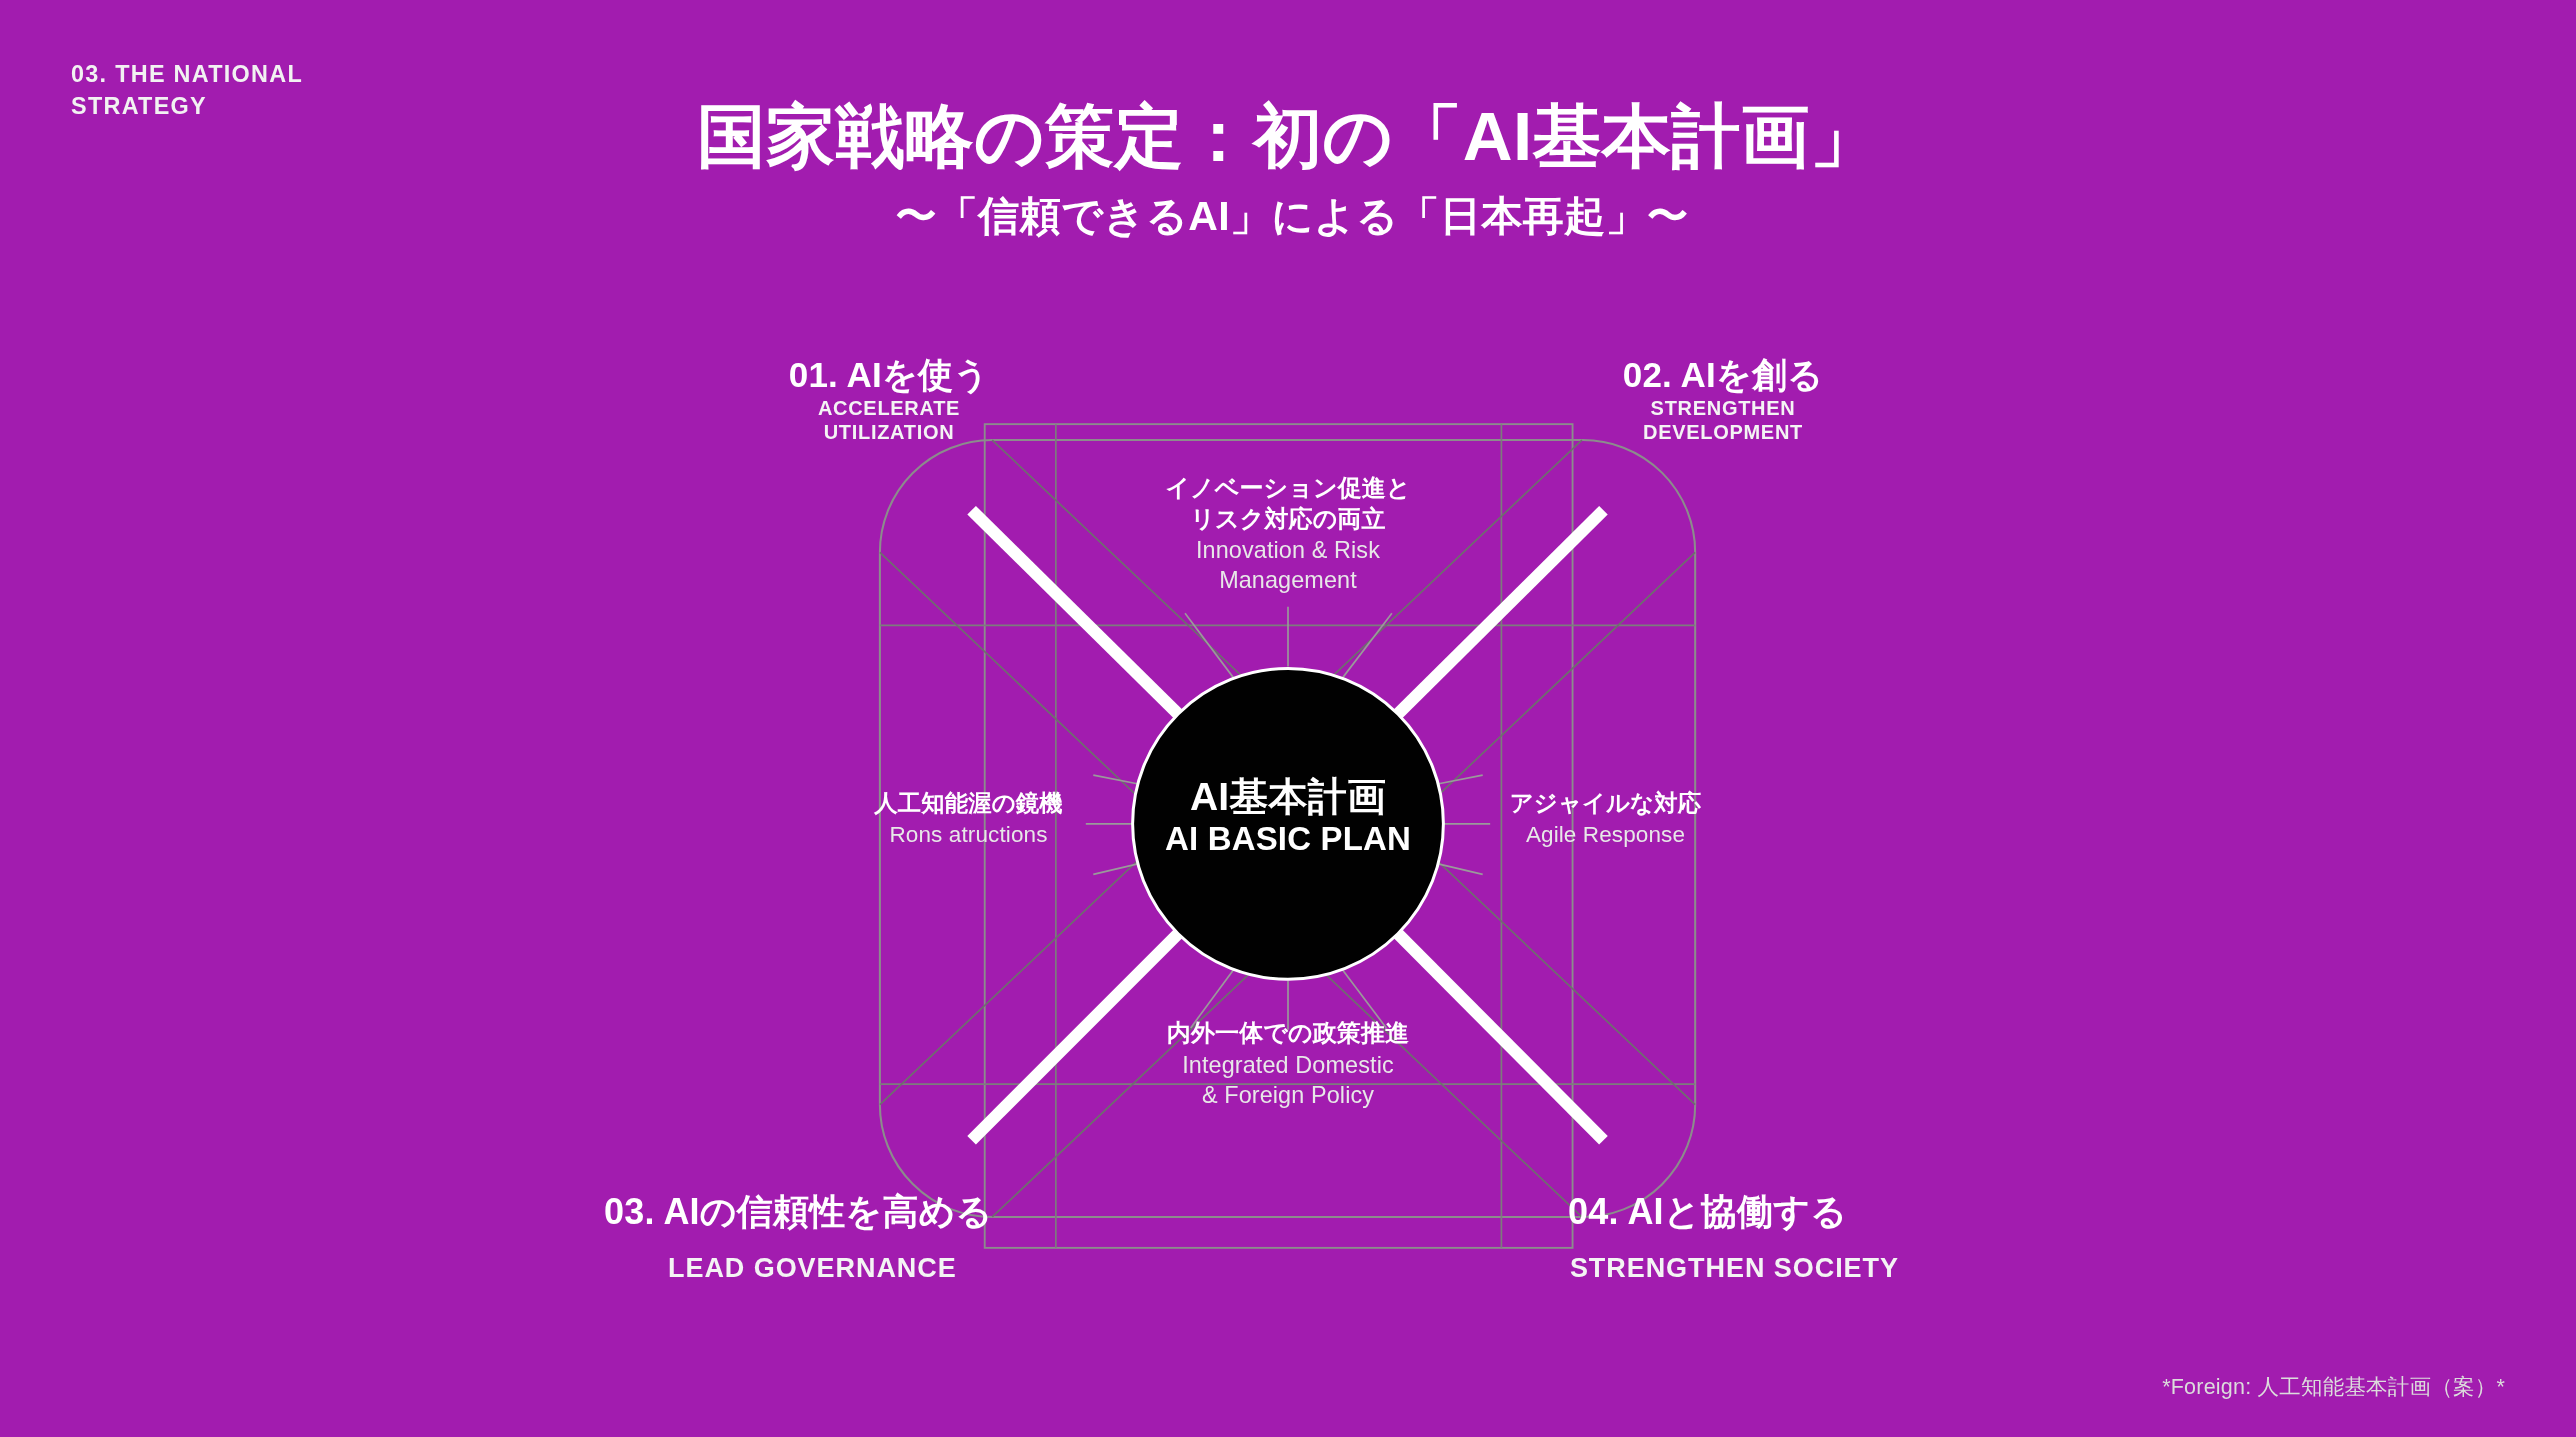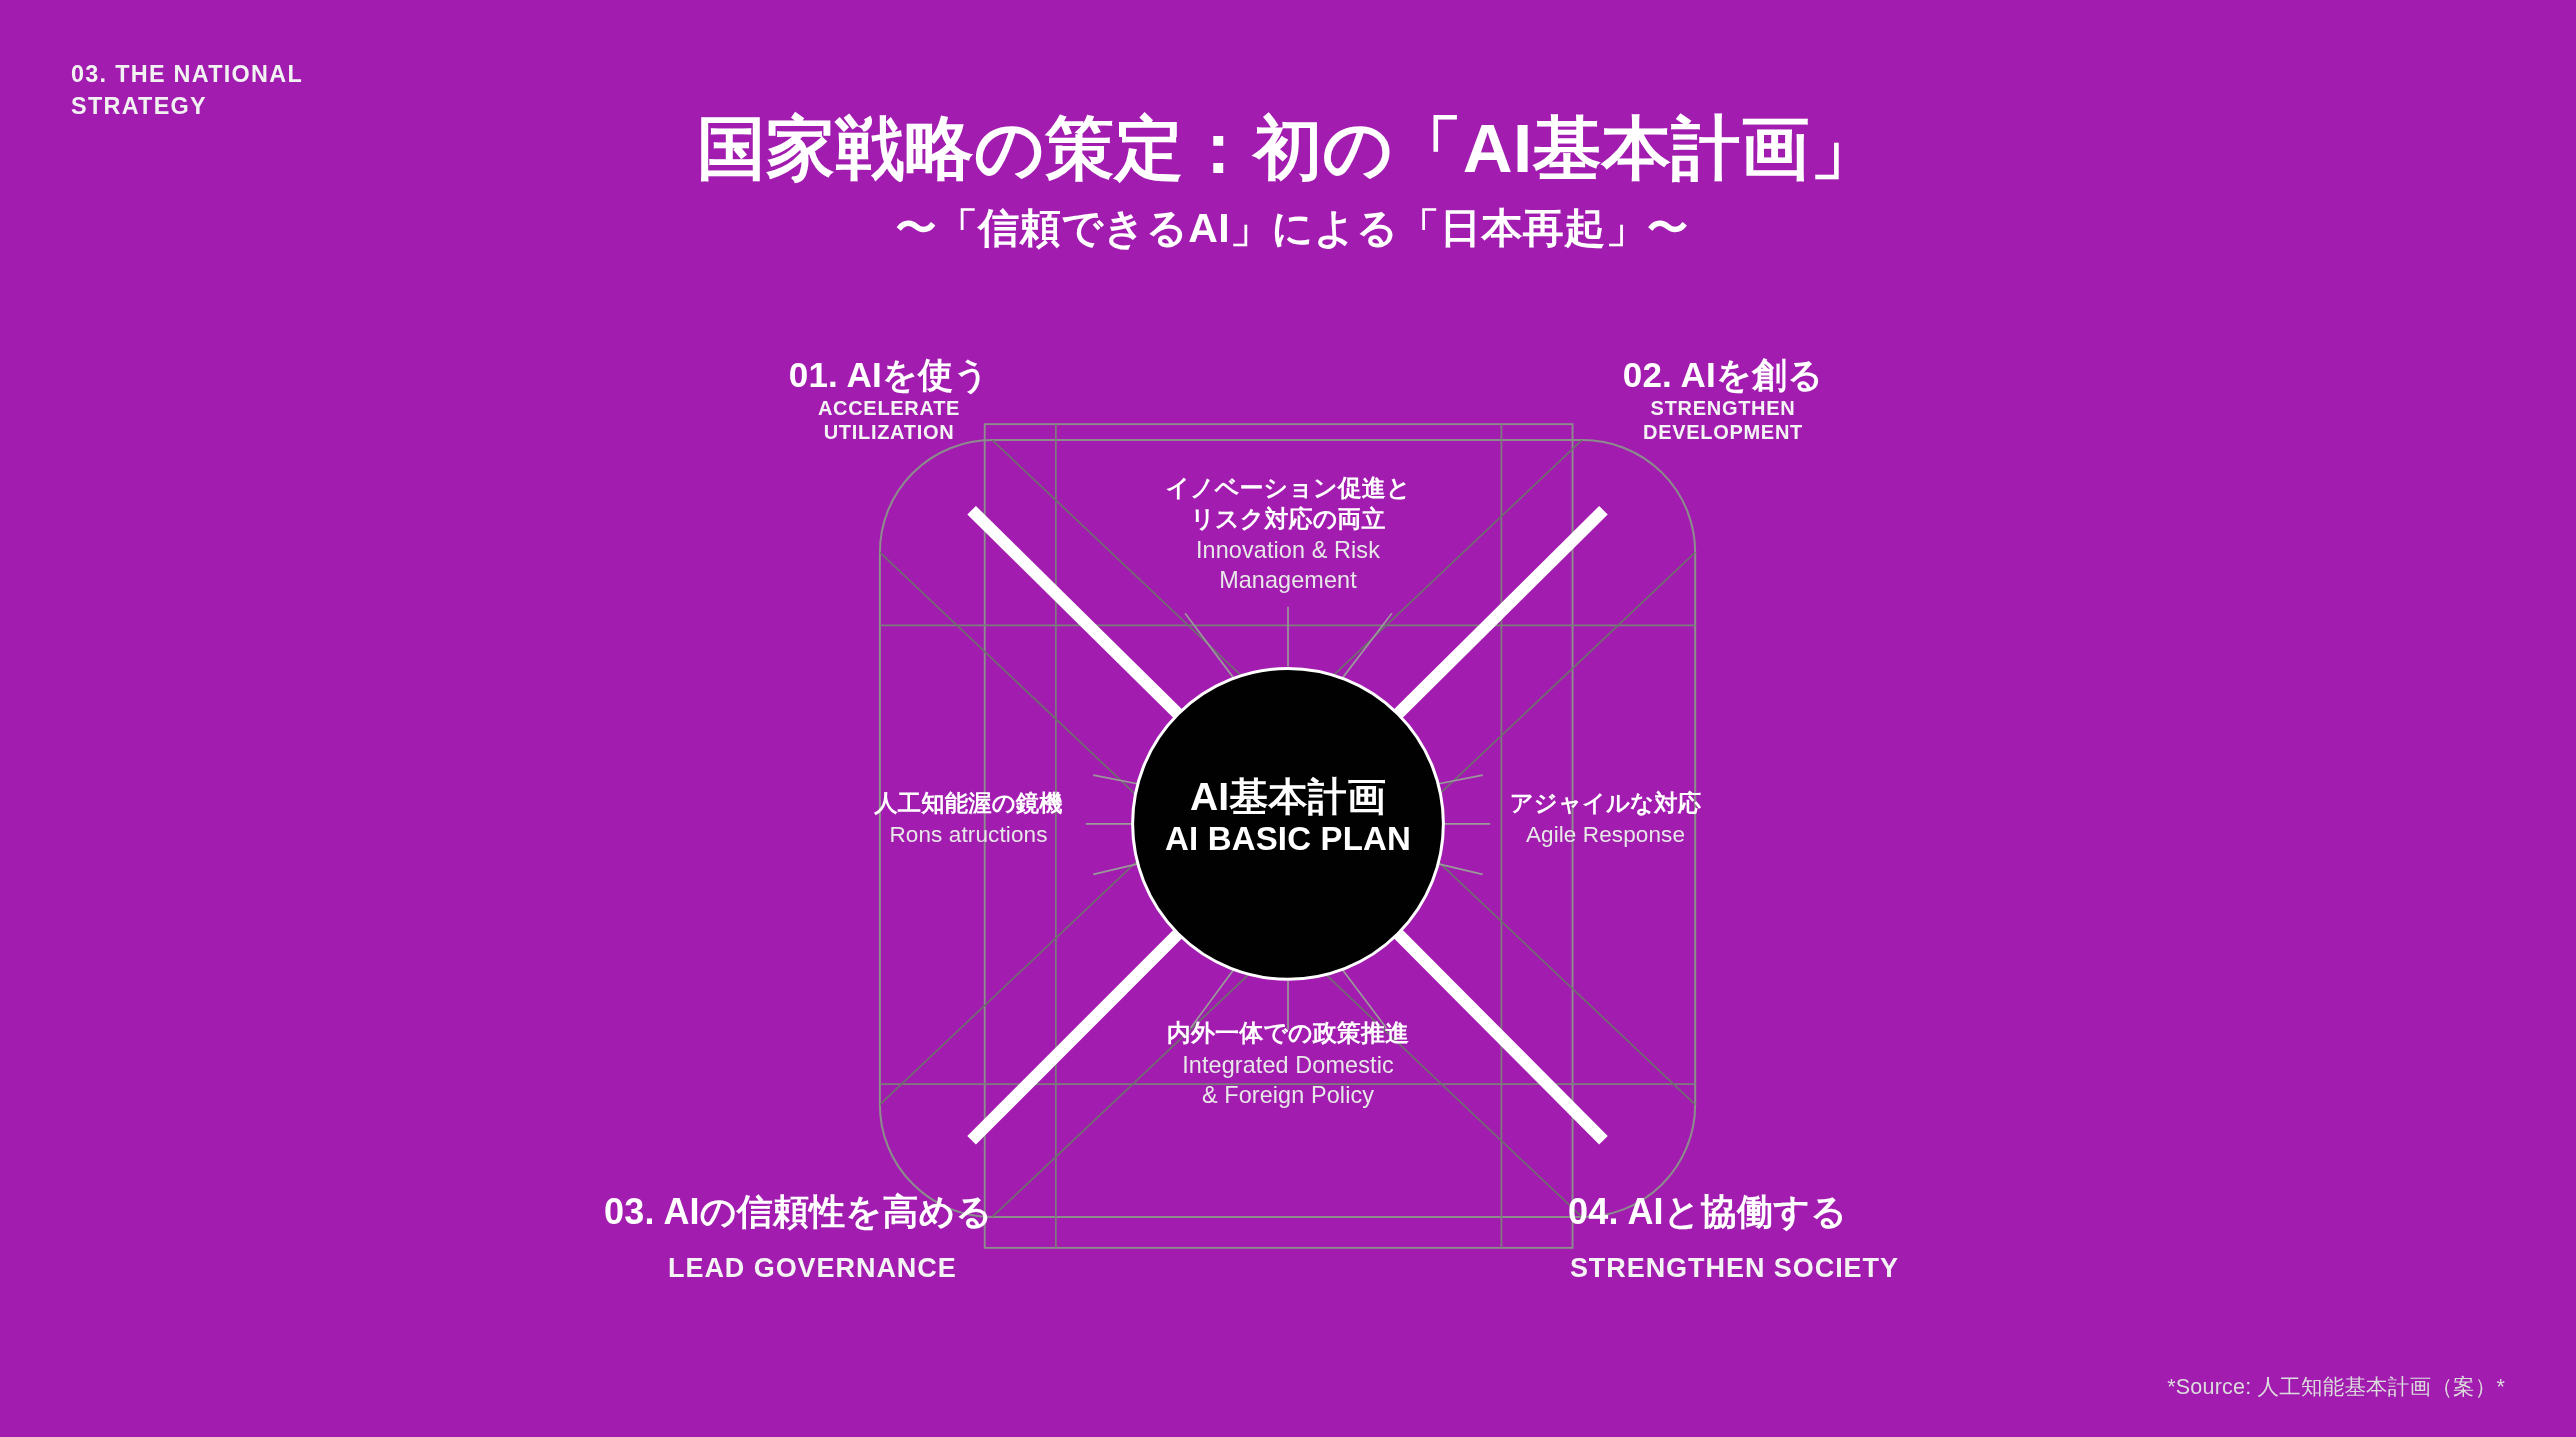--- a/index.html
+++ b/index.html
@@ -12,21 +12,21 @@
   .slide{position:absolute;inset:0;background:#a21caf;}
 
   
   .eyebrow{
     position:absolute;left:71px;top:58px;
     font-size:23.4px;font-weight:700;letter-spacing:0.055em;
     line-height:1.38;color:#f2f2f2;white-space:pre-line;
   }
 
   
-  .title-wrap{position:absolute;left:0;right:0;top:98px;text-align:center;margin-top:12px;}
+  .title-wrap{position:absolute;left:0;right:0;top:98px;text-align:center;}
   .title{
     font-size:69px;font-weight:700;letter-spacing:0.005em;
     line-height:1.12;color:#ffffff;margin:0;
   }
   .subtitle{
     font-size:41px;font-weight:700;letter-spacing:0.01em;
     line-height:1.2;color:#ffffff;margin:17px 0 0 0;padding-left:8px;
   }
 
   
@@ -204,16 +204,16 @@
     <div class="jp">内外一体での政策推進</div>
     <div class="en">Integrated Domestic
 &amp; Foreign Policy</div>
   </div>
 
   <div class="center-text">
     <div class="jp">AI基本計画</div>
     <div class="en">AI BASIC PLAN</div>
   </div>
 
-  <div class="footer">*Source: 人工知能基本計画（案）*</div>
+  <div class="footer">*Foreign: 人工知能基本計画（案）*</div>
 
 </div>
 
 
 </body></html>

